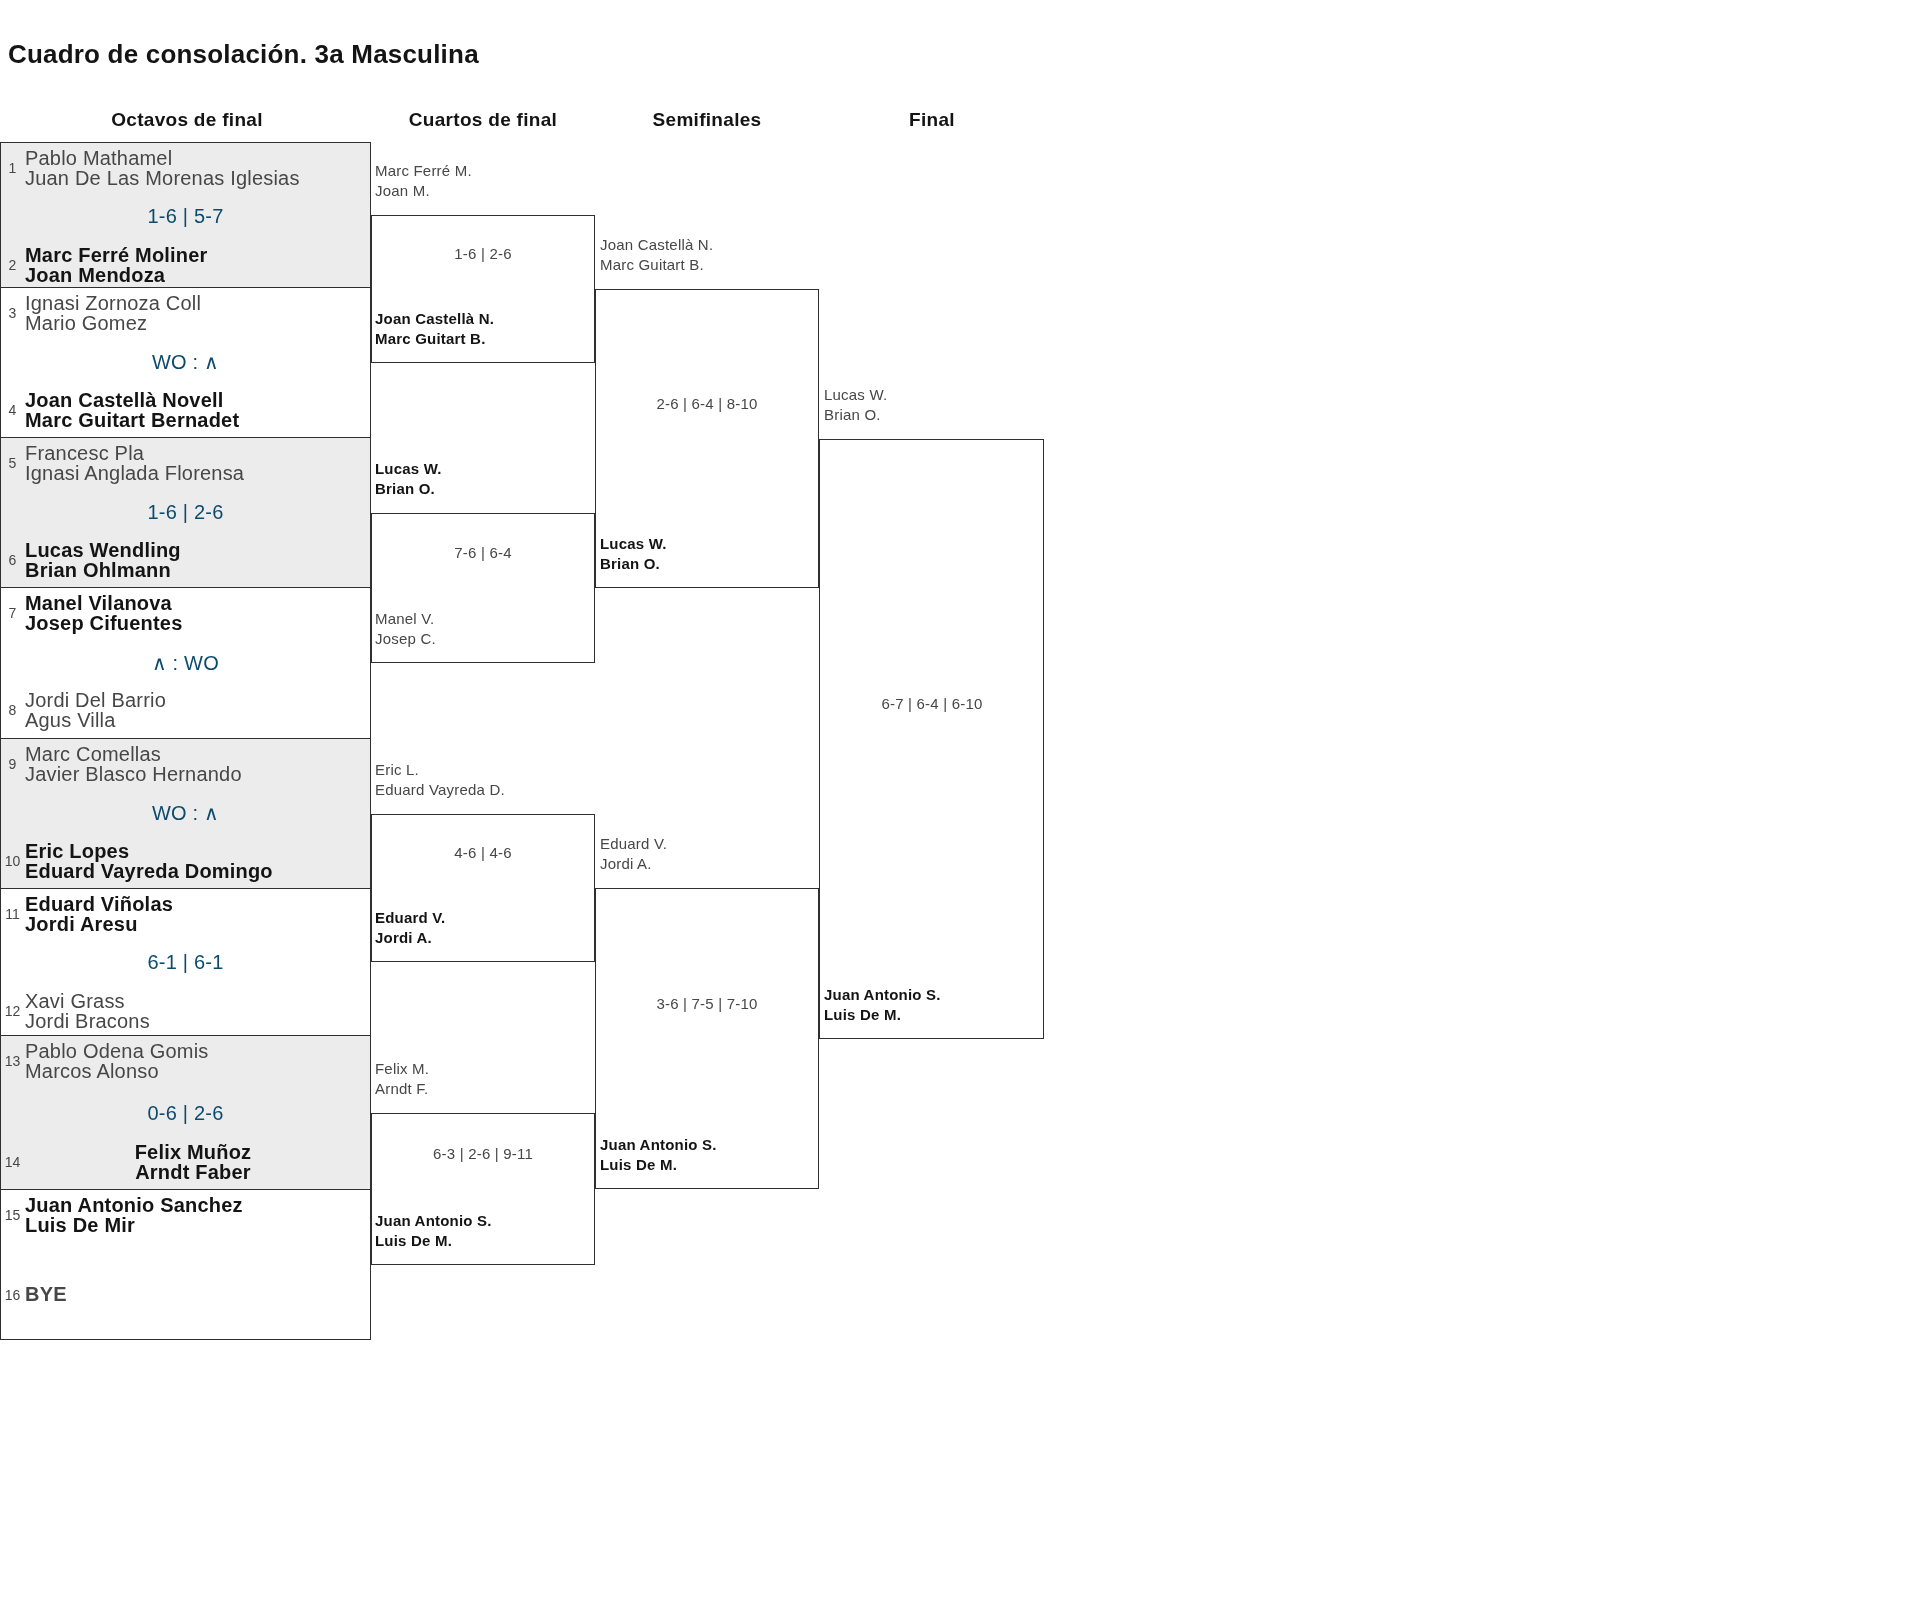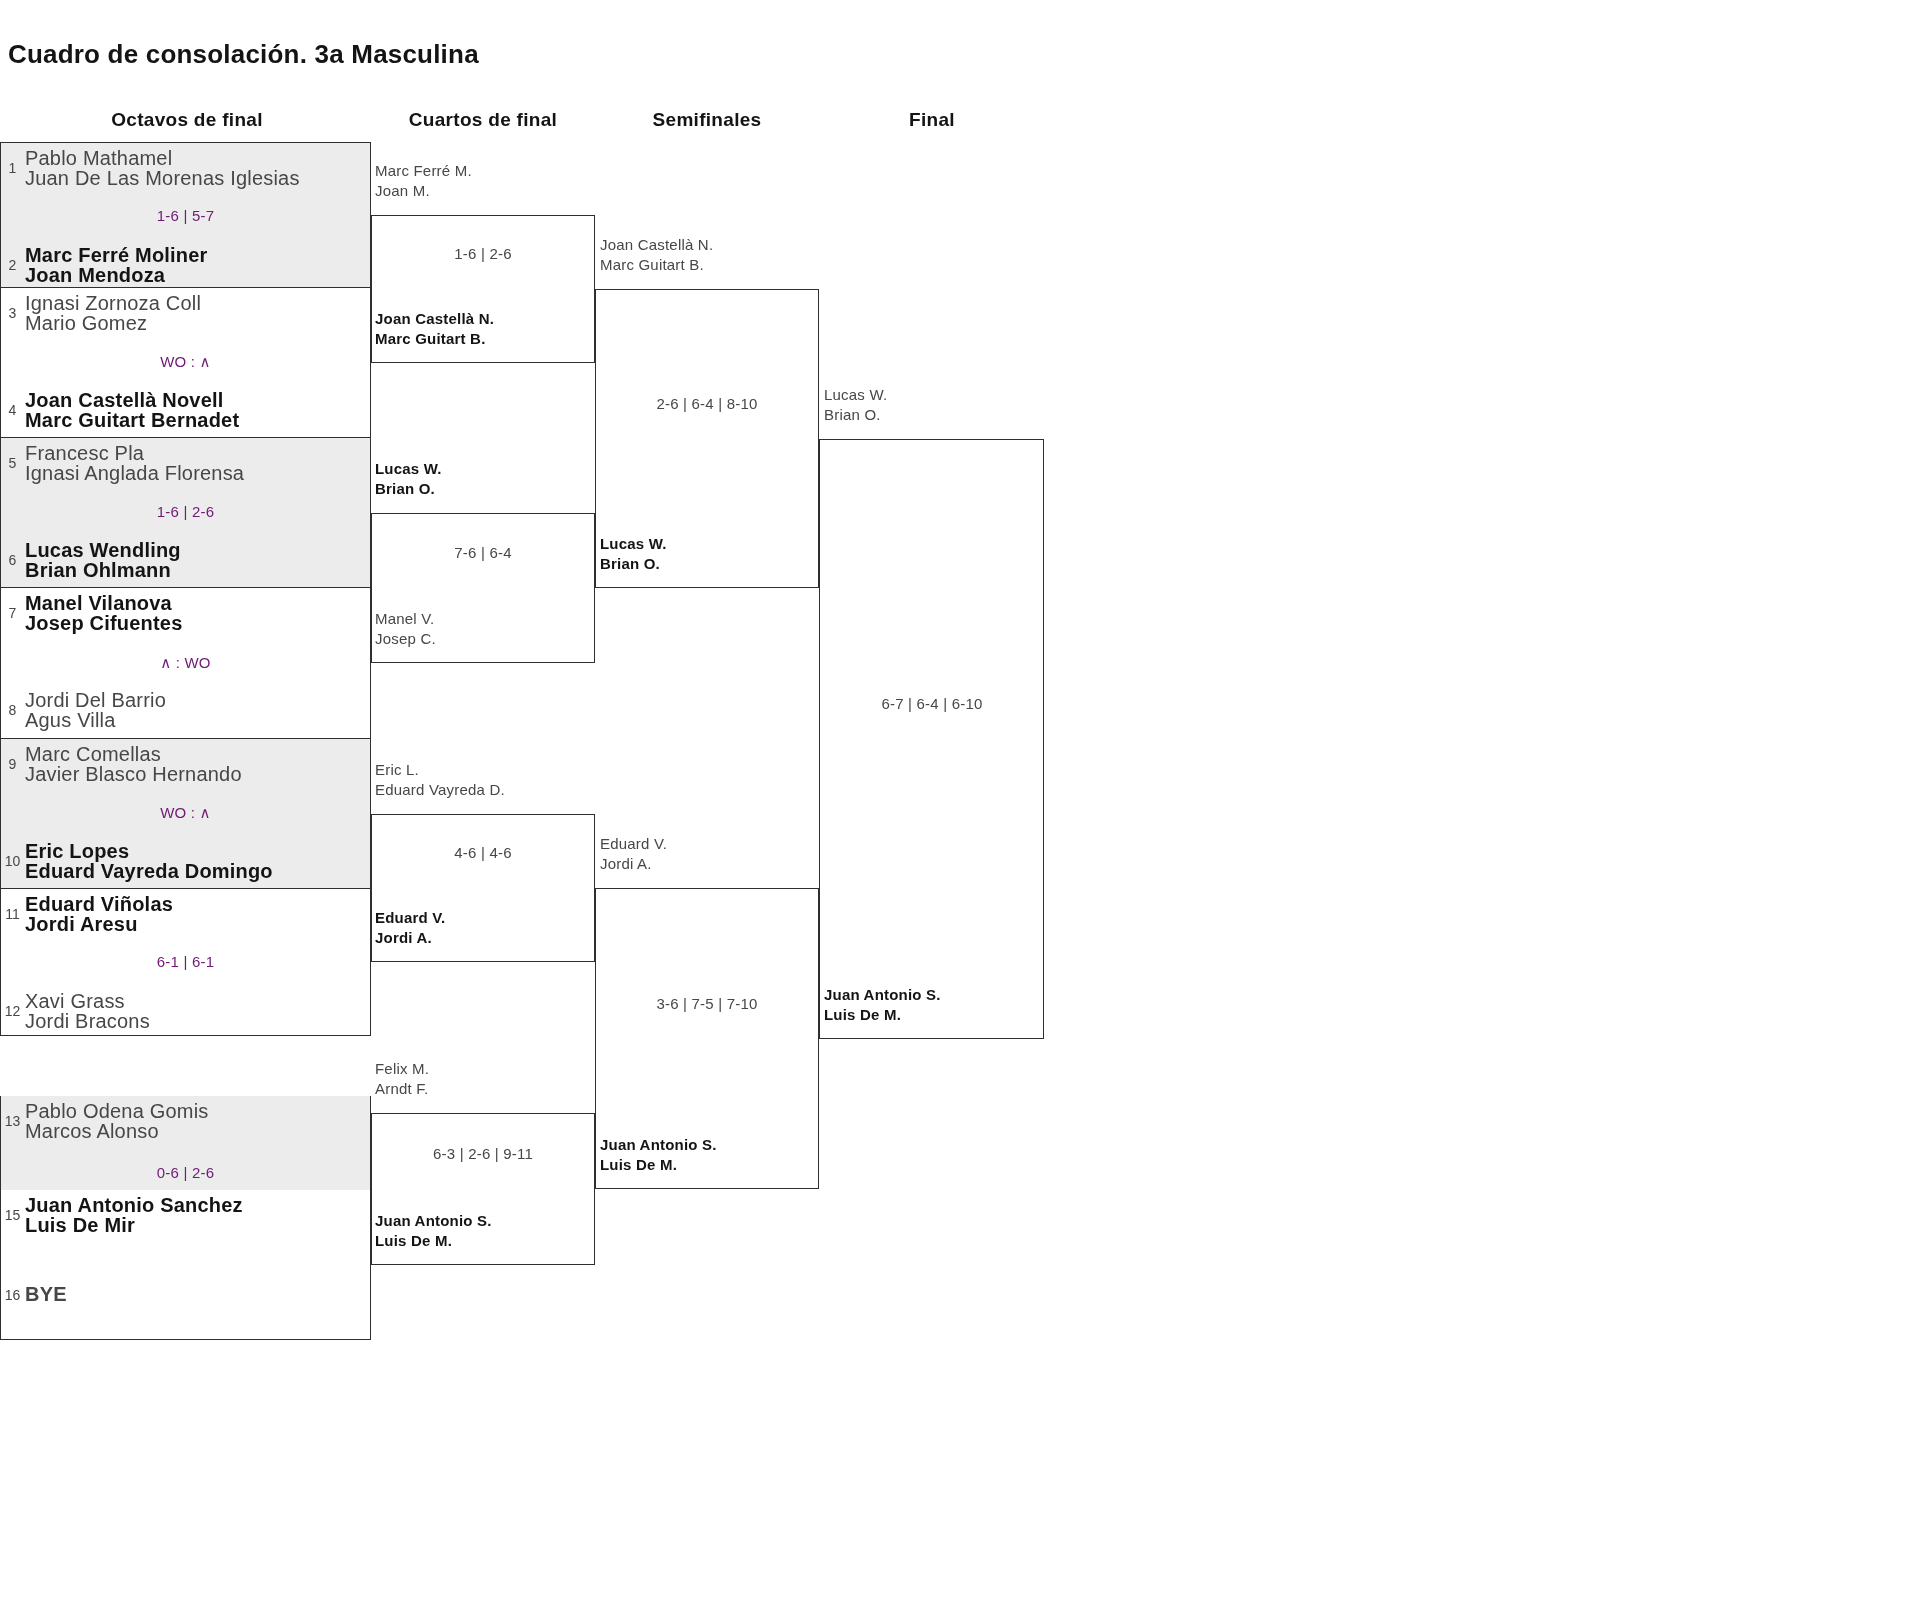--- a/index.html
+++ b/index.html
@@ -27,21 +27,21 @@
   .seed.s-bye { top:95px; height:20px; line-height:20px; }
 
   .team { position:absolute; left:24px; width:336px; font-size:20px; line-height:19.5px;
           white-space:pre-line; letter-spacing:0.2px; color:#474747; }
   .team.t-top { top:6px; }
   .team.t-bottom { top:103px; }
   .team.t-bye { top:95px;font-weight:bold; }
   .team.win { font-weight:700; color:#141414; }
 
   .oscore { position:absolute; left:0; width:369px; height:20px; line-height:20px;
-            text-align:center; font-size:15px; letter-spacing:0.2px; color:#701a75; }
+            text-align:center; font-size:20px; letter-spacing:0.2px; color:#0c4a6e; }
 
   
   .rect { position:absolute; box-sizing:border-box; border:1px solid #2f2f2f; background:transparent; }
 
   .slot { position:absolute; width:218px; font-size:15px; line-height:19.5px;
           white-space:pre-line; letter-spacing:0.2px; color:#474747; }
   .slot.win { font-weight:700; color:#141414; }
 
   .bscore { position:absolute; width:224px; height:20px; line-height:20px; text-align:center;
             font-size:15px; letter-spacing:0.2px; color:#474747; }
@@ -111,21 +111,21 @@
   <div class="obox" style="top:889px;height:147px;">
     <div class="seed s-top">11</div>
     <div class="team t-top win">Eduard Viñolas
 Jordi Aresu</div>
     <div class="oscore" style="top:63px;">6-1 | 6-1</div>
     <div class="seed s-bottom">12</div>
     <div class="team t-bottom">Xavi Grass
 Jordi Bracons</div>
   </div>
 
-  <div class="obox shaded" style="top:1096px;height:154px;">
+  <div class="obox shaded" style="top:1036px;height:154px;">
     <div class="seed s-top">13</div>
     <div class="team t-top">Pablo Odena Gomis
 Marcos Alonso</div>
     <div class="oscore" style="top:67px;">0-6 | 2-6</div>
     <div class="seed s-bottom" style="top:107px;">14</div>
     <div class="team t-bottom win" style="top:107px;text-align:center;">Felix Muñoz
 Arndt Faber</div>
   </div>
 
   <div class="obox" style="top:1190px;height:150px;">

